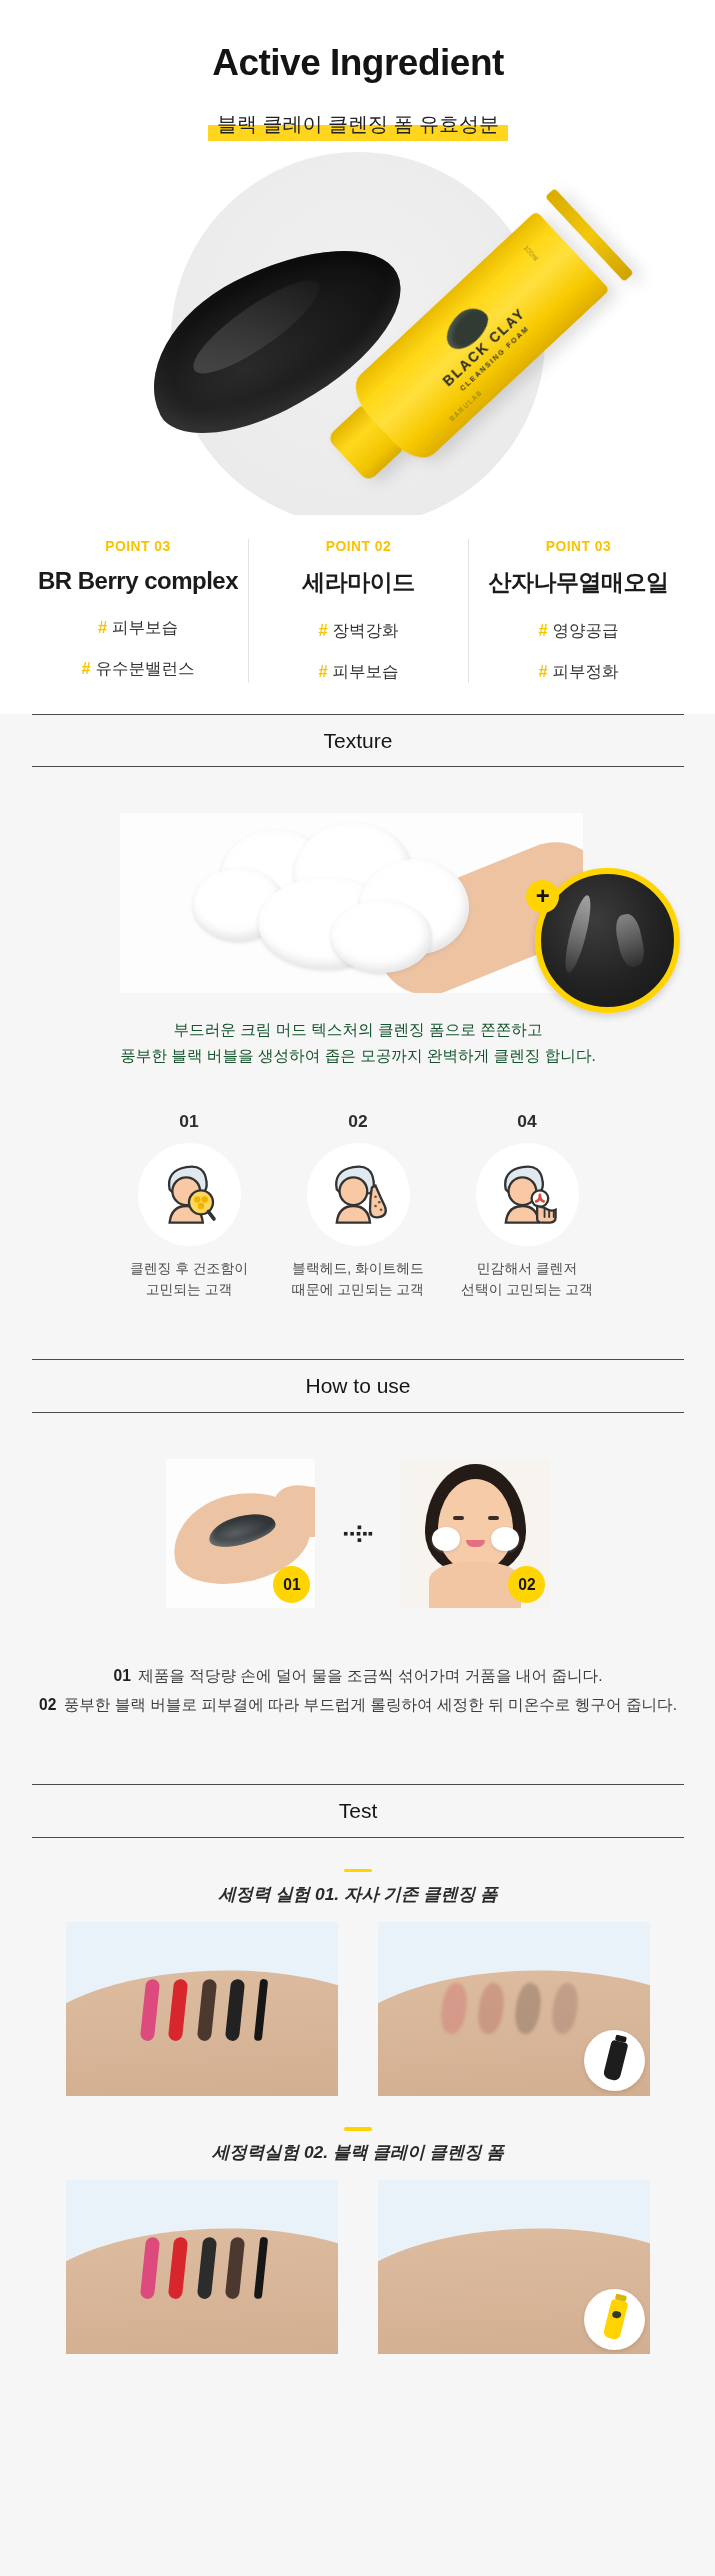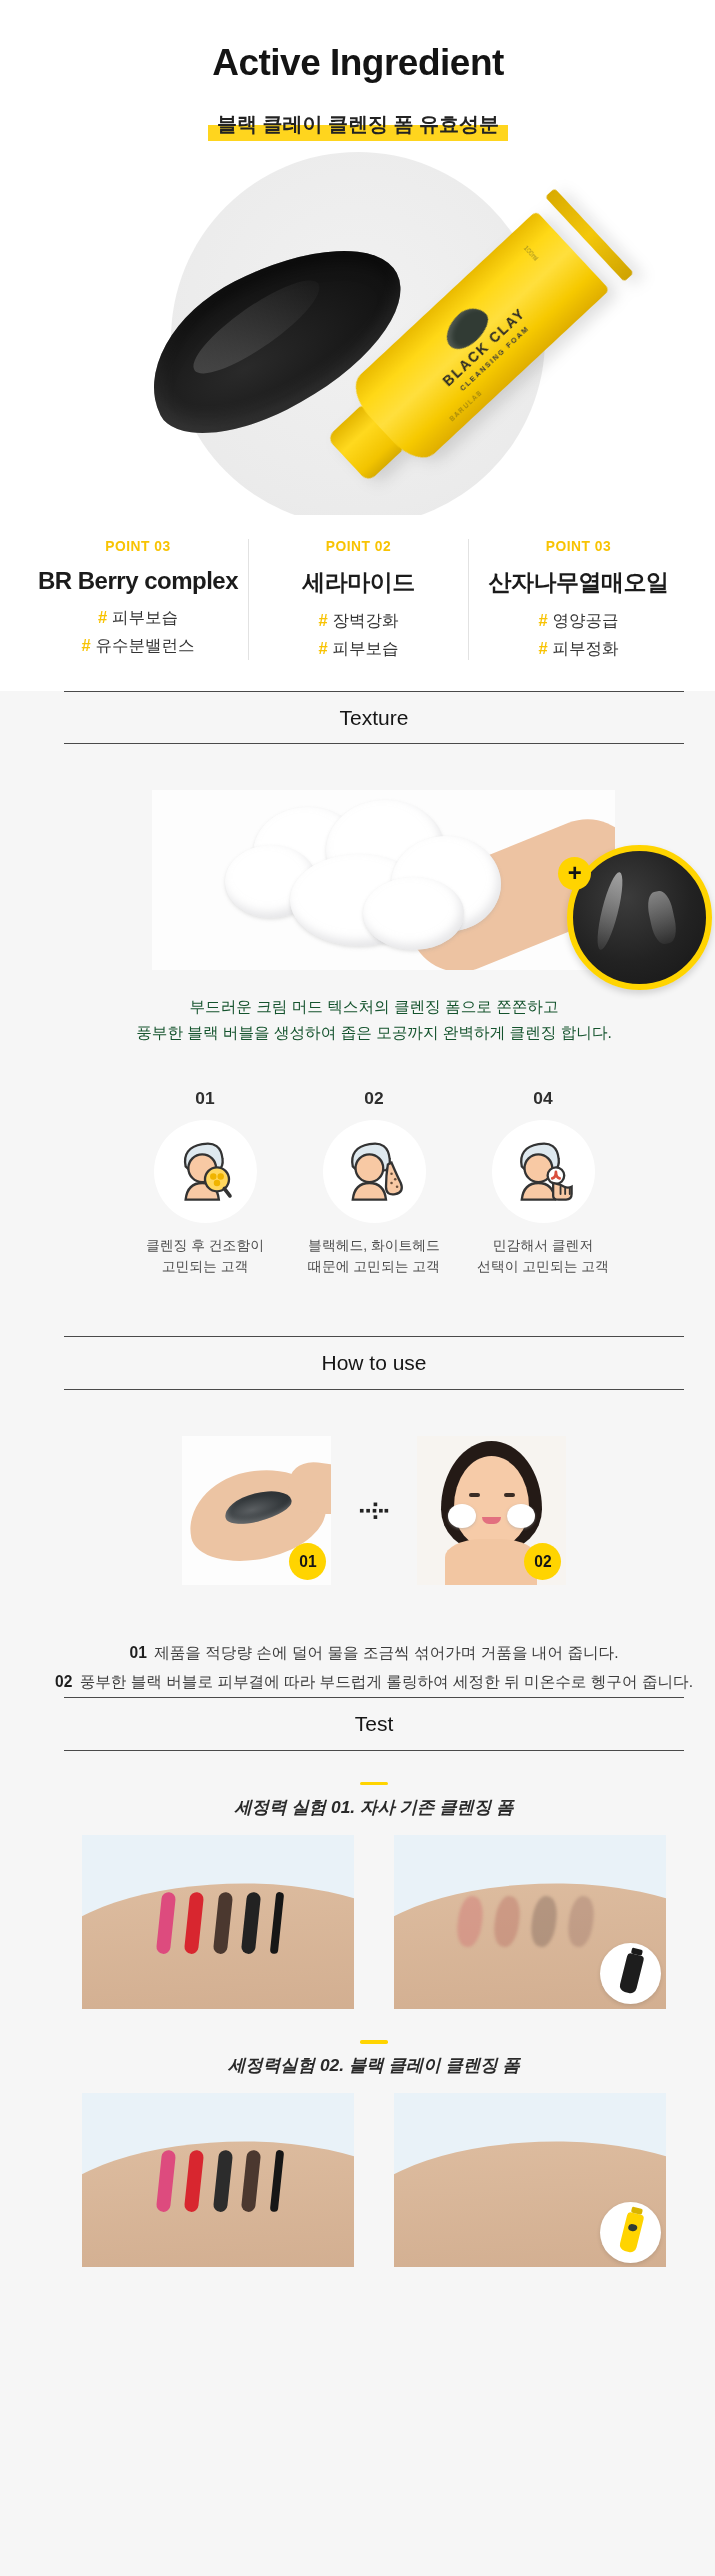--- a/index.html
+++ b/index.html
@@ -3,21 +3,21 @@
 <meta charset="utf-8">
 <style>
   * { margin:0; padding:0; box-sizing:border-box; }
   html,body { background:#ffffff; }
   body { width:716px; font-family:"Liberation Sans", sans-serif; color:#1c1c1c; }
   .page { width:716px; min-height:2576px; display:flex; flex-direction:column; }
 
   
   .head { text-align:center; padding-top:42px; background:#fff; }
   .head h1 { font-size:37px; font-weight:700; letter-spacing:-0.5px; color:#141414; }
-  .head .subtitle { display:inline-block; margin-top:11px; font-size:20px; font-weight:700; color:#222;
+  .head .subtitle { display:inline-block; margin-top:11px; font-size:20px; font-weight:400; color:#222;
     background:linear-gradient(to bottom, transparent 45%, #ffd51e 45%); padding:0 9.2px 2.8px 9.2px; }
 
   
   .hero { position:relative; height:374px; background:#fff; overflow:hidden; }
   .hero-circle { position:absolute; left:171px; top:11px; width:374px; height:374px; border-radius:50%;
     background:radial-gradient(circle at 50% 42%, #f1f1f1 0%, #ebebeb 70%, #e7e7e7 100%); }
   .smear { position:absolute; left:138px; top:128px; width:275px; height:138px; transform:rotate(-27deg);
     background:radial-gradient(ellipse at 35% 60%, #2a2a2a 0%, #141414 60%, #0d0d0d 100%);
     border-radius:46% 54% 58% 42% / 62% 48% 52% 38%;
     box-shadow:inset 7.3px -9.2px 20px rgba(255,255,255,0.12), inset -5.5px 7.3px 16.5px rgba(0,0,0,0.5); }
@@ -42,26 +42,26 @@
   .tube-brand { position:absolute; left:57px; bottom:9.2px; font-size:6.4px; letter-spacing:1.8px; color:#8a7410; }
   .tube-vol { position:absolute; right:24px; top:24px; font-size:6.4px; color:#a08c20; transform:rotate(90deg); }
 
   
   .points { display:flex; justify-content:center; align-items:flex-start; padding:24px 9.2px 31px 9.2px; background:#fff; }
   .point-col { width:220px; text-align:center; }
   .point-col + .point-col { border-left:0.9px solid #e2e2e2; }
   .point-label { font-size:13.8px; font-weight:800; color:#f8c303; letter-spacing:0.5px; }
   .point-title { margin-top:13px; font-size:23px; font-weight:700; color:#1b1b1b; letter-spacing:-0.5px; }
   .point-title.en { font-weight:600; font-size:24px; }
-  .point-tags { margin-top:12px; display:flex; flex-direction:column; gap:6px;justify-content:space-between; }
+  .point-tags { margin-top:22px; display:flex; flex-direction:column; gap:19px;justify-content:space-between; }
   .tag { font-size:16.5px; color:#333; }
   .tag .hash { color:#f8c303; font-weight:800; margin-right:4.6px; }
 
   
-  .gray-area { background:#f6f6f6; flex:1; padding-bottom:138px;padding-left:32px; }
+  .gray-area { background:#f6f6f6; flex:1; padding-bottom:138px; }
   .sec-head { margin:0 32px; border-top:1.8px solid #4a4a4a; border-bottom:1.8px solid #4a4a4a;
     text-align:center; padding:13.8px 0; font-size:21px; font-weight:500; color:#161616; }
 
   
   .texture-photo { position:relative; width:463px; height:180px; margin:46px auto 0 120px; background:#fdfdfd; }
   .foam-hands { position:absolute; inset:0; overflow:hidden; }
   .arm-r { position:absolute; right:-27.5px; top:55px; width:239px; height:101px; background:#edc3a2;
     border-radius:55px; transform:rotate(-22deg); }
   .foam { position:absolute; background:#ffffff; border-radius:50%; box-shadow:0 1.8px 3.7px rgba(150,150,150,0.25), inset -3.7px -5.5px 9.2px rgba(205,205,210,0.5); }
   .f1 { left:101px; top:16.5px; width:110px; height:92px; }
@@ -289,21 +289,21 @@
         <div class="cheek-foam cf-l"></div>
         <div class="cheek-foam cf-r"></div>
         <div class="badge">02</div>
       </div>
     </div>
     <div class="how-steps">
       <div><b>01</b><span>제품을 적당량 손에 덜어 물을 조금씩 섞어가며 거품을 내어 줍니다.</span></div>
       <div><b>02</b><span>풍부한 블랙 버블로 피부결에 따라 부드럽게 롤링하여 세정한 뒤 미온수로 헹구어 줍니다.</span></div>
     </div>
 
-    <div class="sec-head" style="">Test</div>
+    <div class="sec-head" style="margin-top:64px;">Test</div>
 
     <div class="test-block">
       <div class="test-dash"></div>
       <div class="test-label">세정력 실험 01. 자사 기존 클렌징 폼</div>
       <div class="test-photos">
         <div class="arm-photo">
           <div class="arm-skin"></div>
           <div class="swatches">
             <div class="swatch" style="background:#dd4b7e"></div>
             <div class="swatch" style="background:#d8262f"></div>

